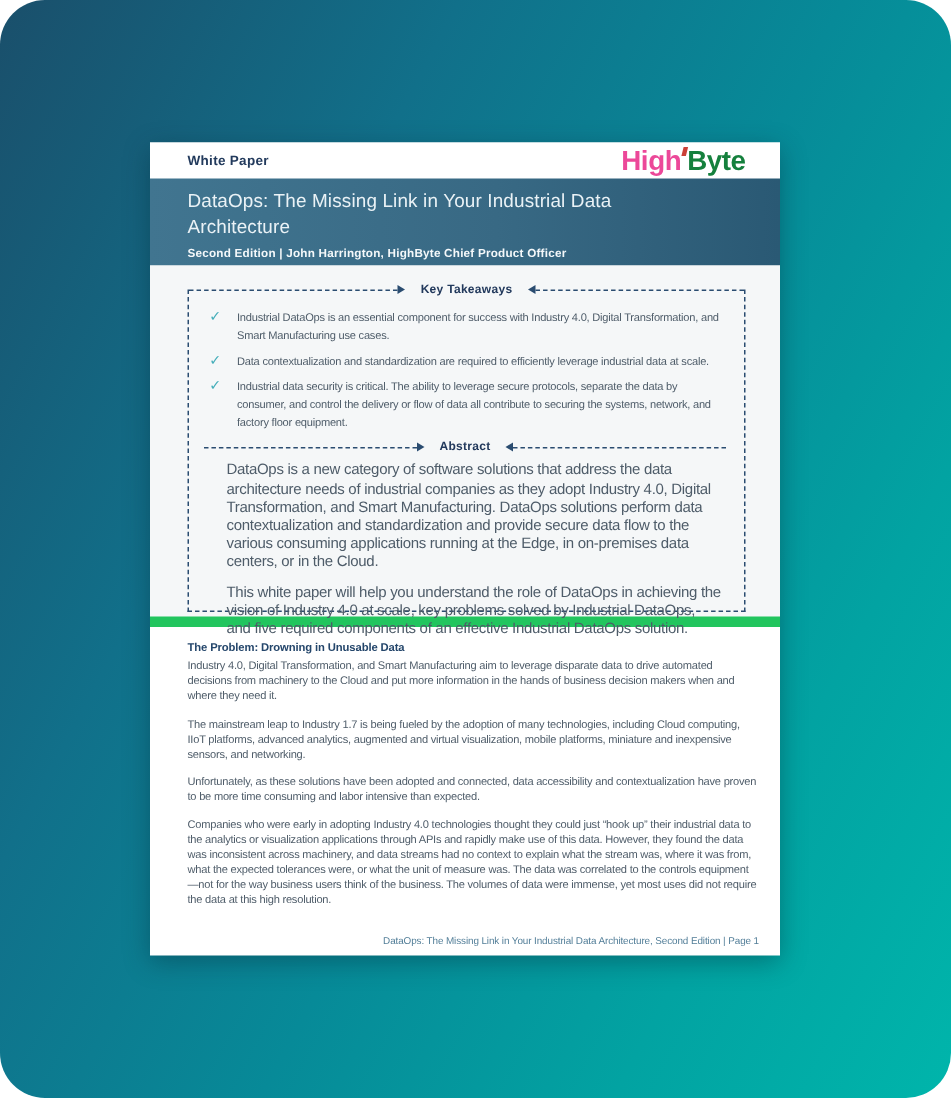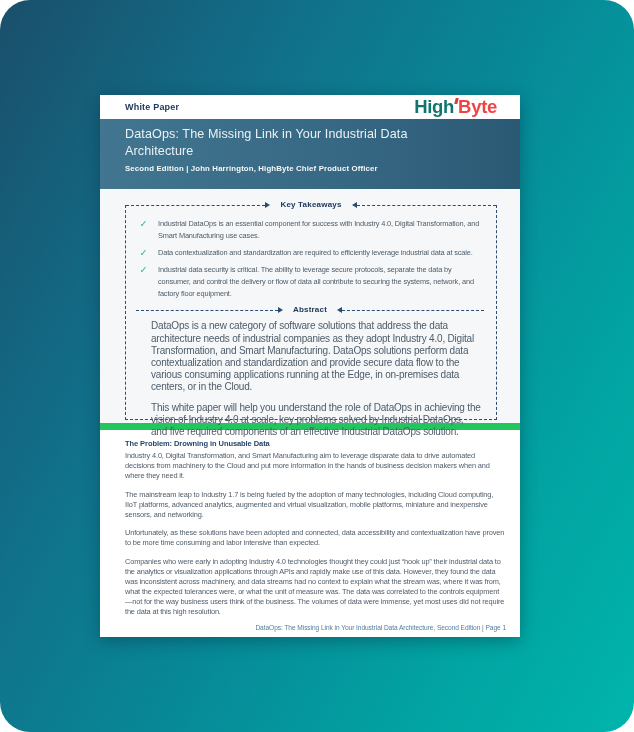--- a/index.html
+++ b/index.html
@@ -13,29 +13,29 @@
     position:absolute; left:100px; top:95px; width:420px; height:542px;
     background:#ffffff; box-shadow:0 4px 16px rgba(5,40,52,.38);
   }
   
   .pg-header {
     height:24px; display:flex; align-items:center; justify-content:space-between;
     padding:0 23px 0 25px; background:#ffffff;
   }
   .wp-label { font-size:9px; font-weight:bold; color:#223a5c; letter-spacing:.2px; }
   .logo { font-size:18.5px; font-weight:bold; letter-spacing:-0.3px; white-space:nowrap; }
-  .lg-high { color:#0f766e; }
-  .lg-byte { color:#ef4444; }
+  .lg-high { color:#ec4899; }
+  .lg-byte { color:#15803d; }
   .lg-tick {
     display:inline-block; width:3px; height:6px; background:#cb4037;
     transform:translateY(-9px) skewX(-14deg); margin:0 0.5px 0 0.5px;
   }
   
   .banner {
-    height:70px; background:linear-gradient(90deg, #417590 0%, #386984 55%, #2a5974 100%);
+    height:58px; background:linear-gradient(90deg, #417590 0%, #386984 55%, #2a5974 100%);
     padding:7px 24px 0 25px;
   }
   .banner-title { color:#eaf2f6; font-size:12.6px; line-height:16.5px; font-weight:normal; max-width:305px; letter-spacing:.1px; }
   .banner-sub { color:#f4f8fa; font-size:7.8px; font-weight:bold; margin-top:5px; letter-spacing:.15px; }
   
   .band {
     height:241px; background:#f5f7f8; padding:16px 23px 0 25px;
     border-bottom:7px solid #22c55e;
   }
   .dash-box {

